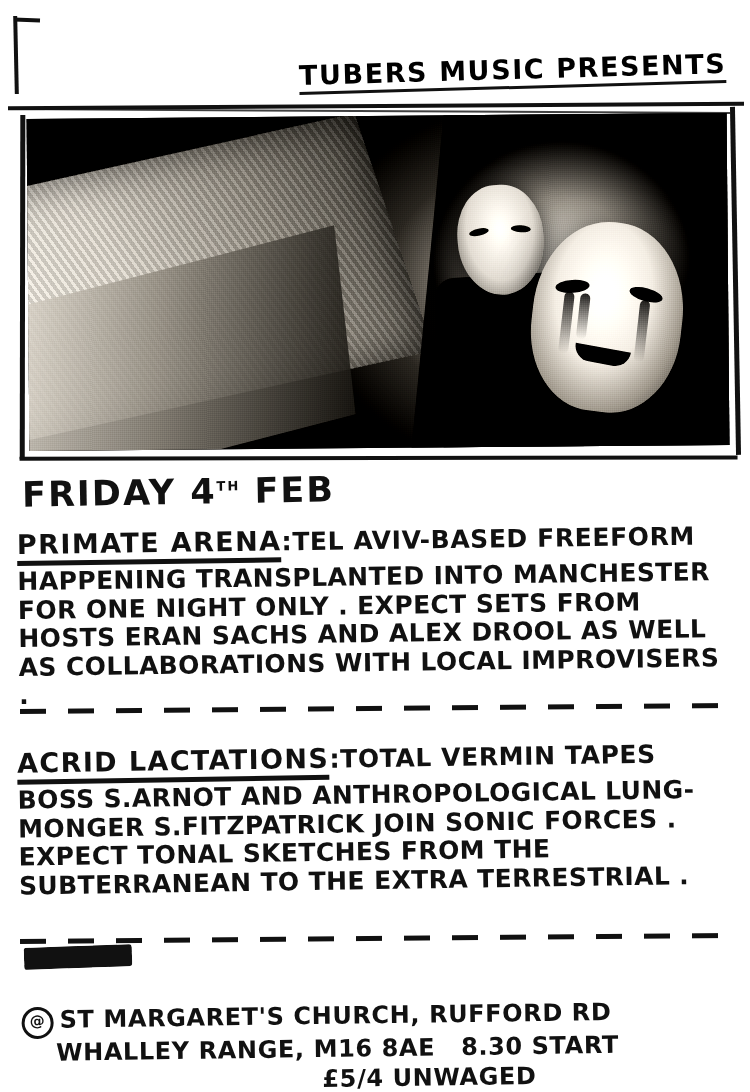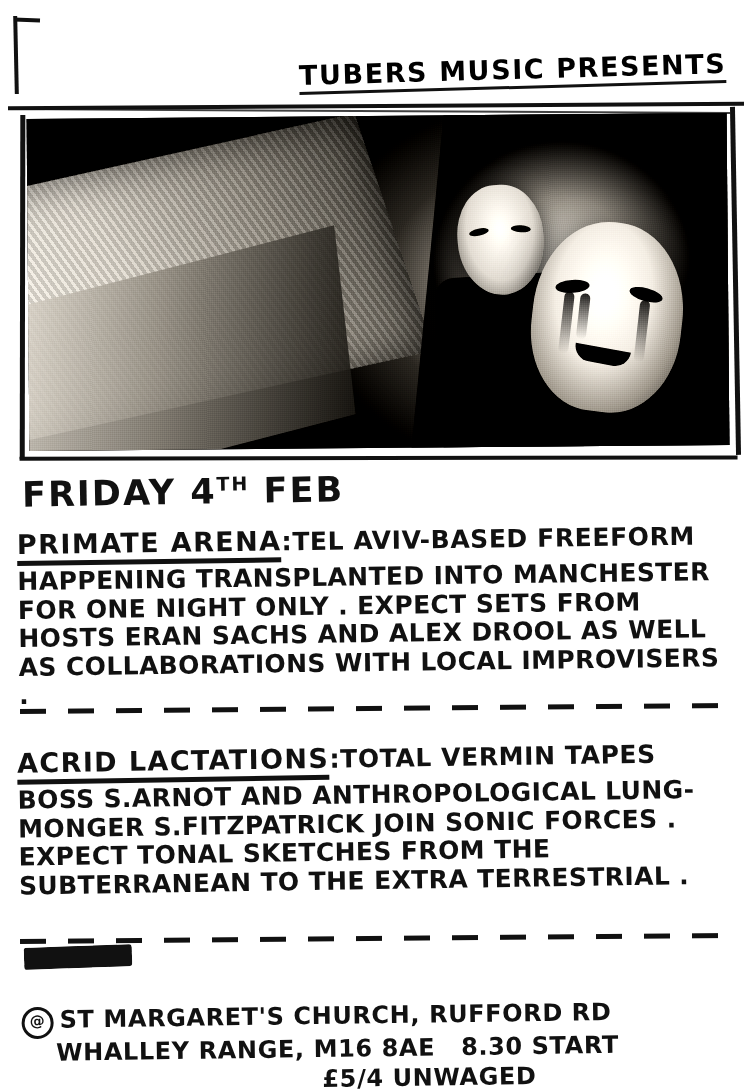--- a/index.html
+++ b/index.html
@@ -212,21 +212,21 @@
     letter-spacing: .5px;
   }
 
   .date-line {
     left: 22px;
     top: 472px;
     font-size: 35px;
     letter-spacing: 2px;
     transform: rotate(-1deg);
   }
-  .date-line sup { font-size: 19px; }
+  .date-line sup { font-size: 13px; }
 
   .act {
     left: 18px;
     width: 716px;
   }
   .act-name {
     display: inline-block;
     font-size: 27px;
     letter-spacing: 1.4px;
     border-bottom: 5px solid #111;

